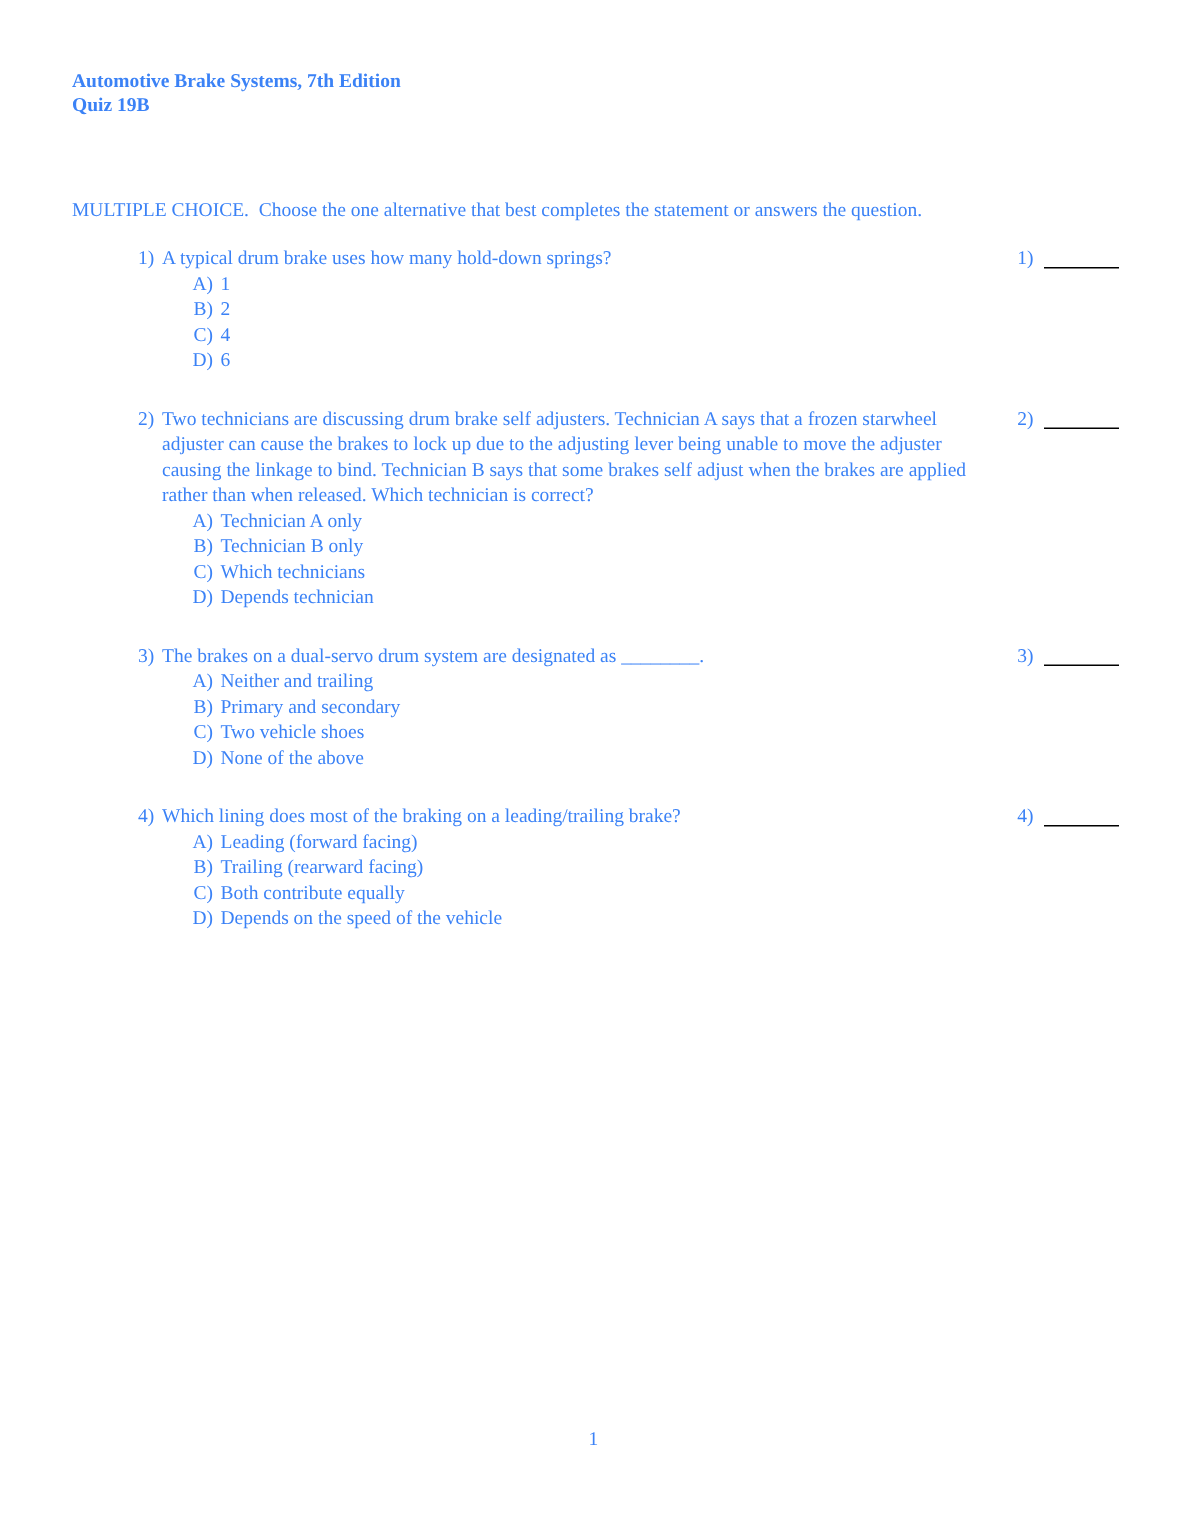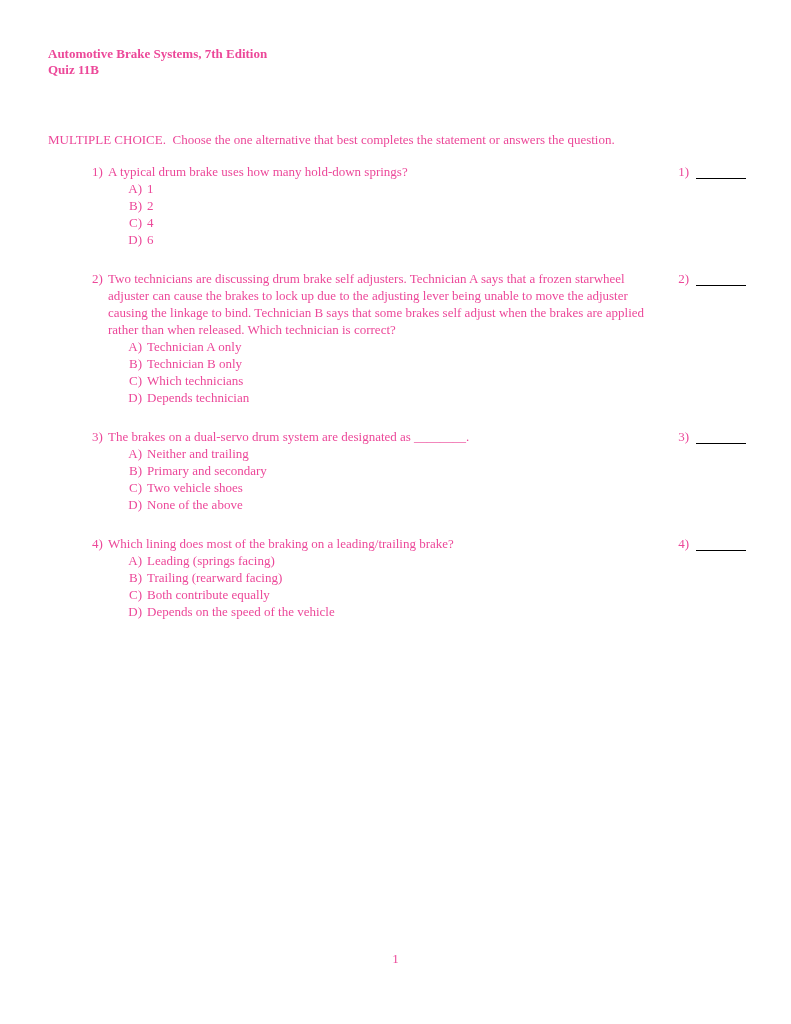--- a/index.html
+++ b/index.html
@@ -1,18 +1,18 @@
 <!DOCTYPE html>
 <html><head>
 <meta charset="utf-8">
 <style>
   html, body { margin: 0; padding: 0; background: #ffffff; }
   .page {
     width: 791px; height: 1024px; position: relative;
-    background: #ffffff; color: #ec4899;
+    background: #ffffff; color: #3b82f6;
     font-family: "Liberation Serif", serif;
     font-size: 13px; line-height: 17px;
     overflow: hidden;
   }
   .doc-header { position: absolute; top: 46px; left: 48px; font-weight: bold; line-height: 16px; }
   .name-row { position: absolute; top: 89px; left: 48px; font-weight: bold; }
   .name-line {
     display: inline-block; width: 221px; height: 14px;
     border-bottom: 1px solid #000; vertical-align: baseline;
   }
@@ -35,21 +35,21 @@
   .ans-line { display: inline-block; width: 50px; height: 15px; border-bottom: 1.5px solid #000; }
   .page-number { position: absolute; top: 950px; left: 0; right: 0; text-align: center; }
 </style>
 </head>
 <body>
 
 <div class="page">
 
   <div class="doc-header">
     <div>Automotive Brake Systems, 7th Edition</div>
-    <div>Quiz 11B</div>
+    <div>Quiz 19B</div>
   </div>
 
 
   <div class="mc-header">MULTIPLE CHOICE.  Choose the one alternative that best completes the statement or answers the question.</div>
 
   <div class="questions">
 
     <div class="question">
       <div class="q-left">
         <div class="q-line">
@@ -145,21 +145,21 @@
 
     <div class="question">
       <div class="q-left">
         <div class="q-line">
           <span class="q-num">4)</span>
           <span class="q-text">Which lining does most of the braking on a leading/trailing brake?</span>
         </div>
         <div class="options">
           <div class="opt">
               <span class="opt-letter">A)</span>
-              <span class="opt-text">Leading (springs facing)</span>
+              <span class="opt-text">Leading (forward facing)</span>
             </div>
           <div class="opt">
               <span class="opt-letter">B)</span>
               <span class="opt-text">Trailing (rearward facing)</span>
             </div>
           <div class="opt">
               <span class="opt-letter">C)</span>
               <span class="opt-text">Both contribute equally</span>
             </div>
           <div class="opt">

